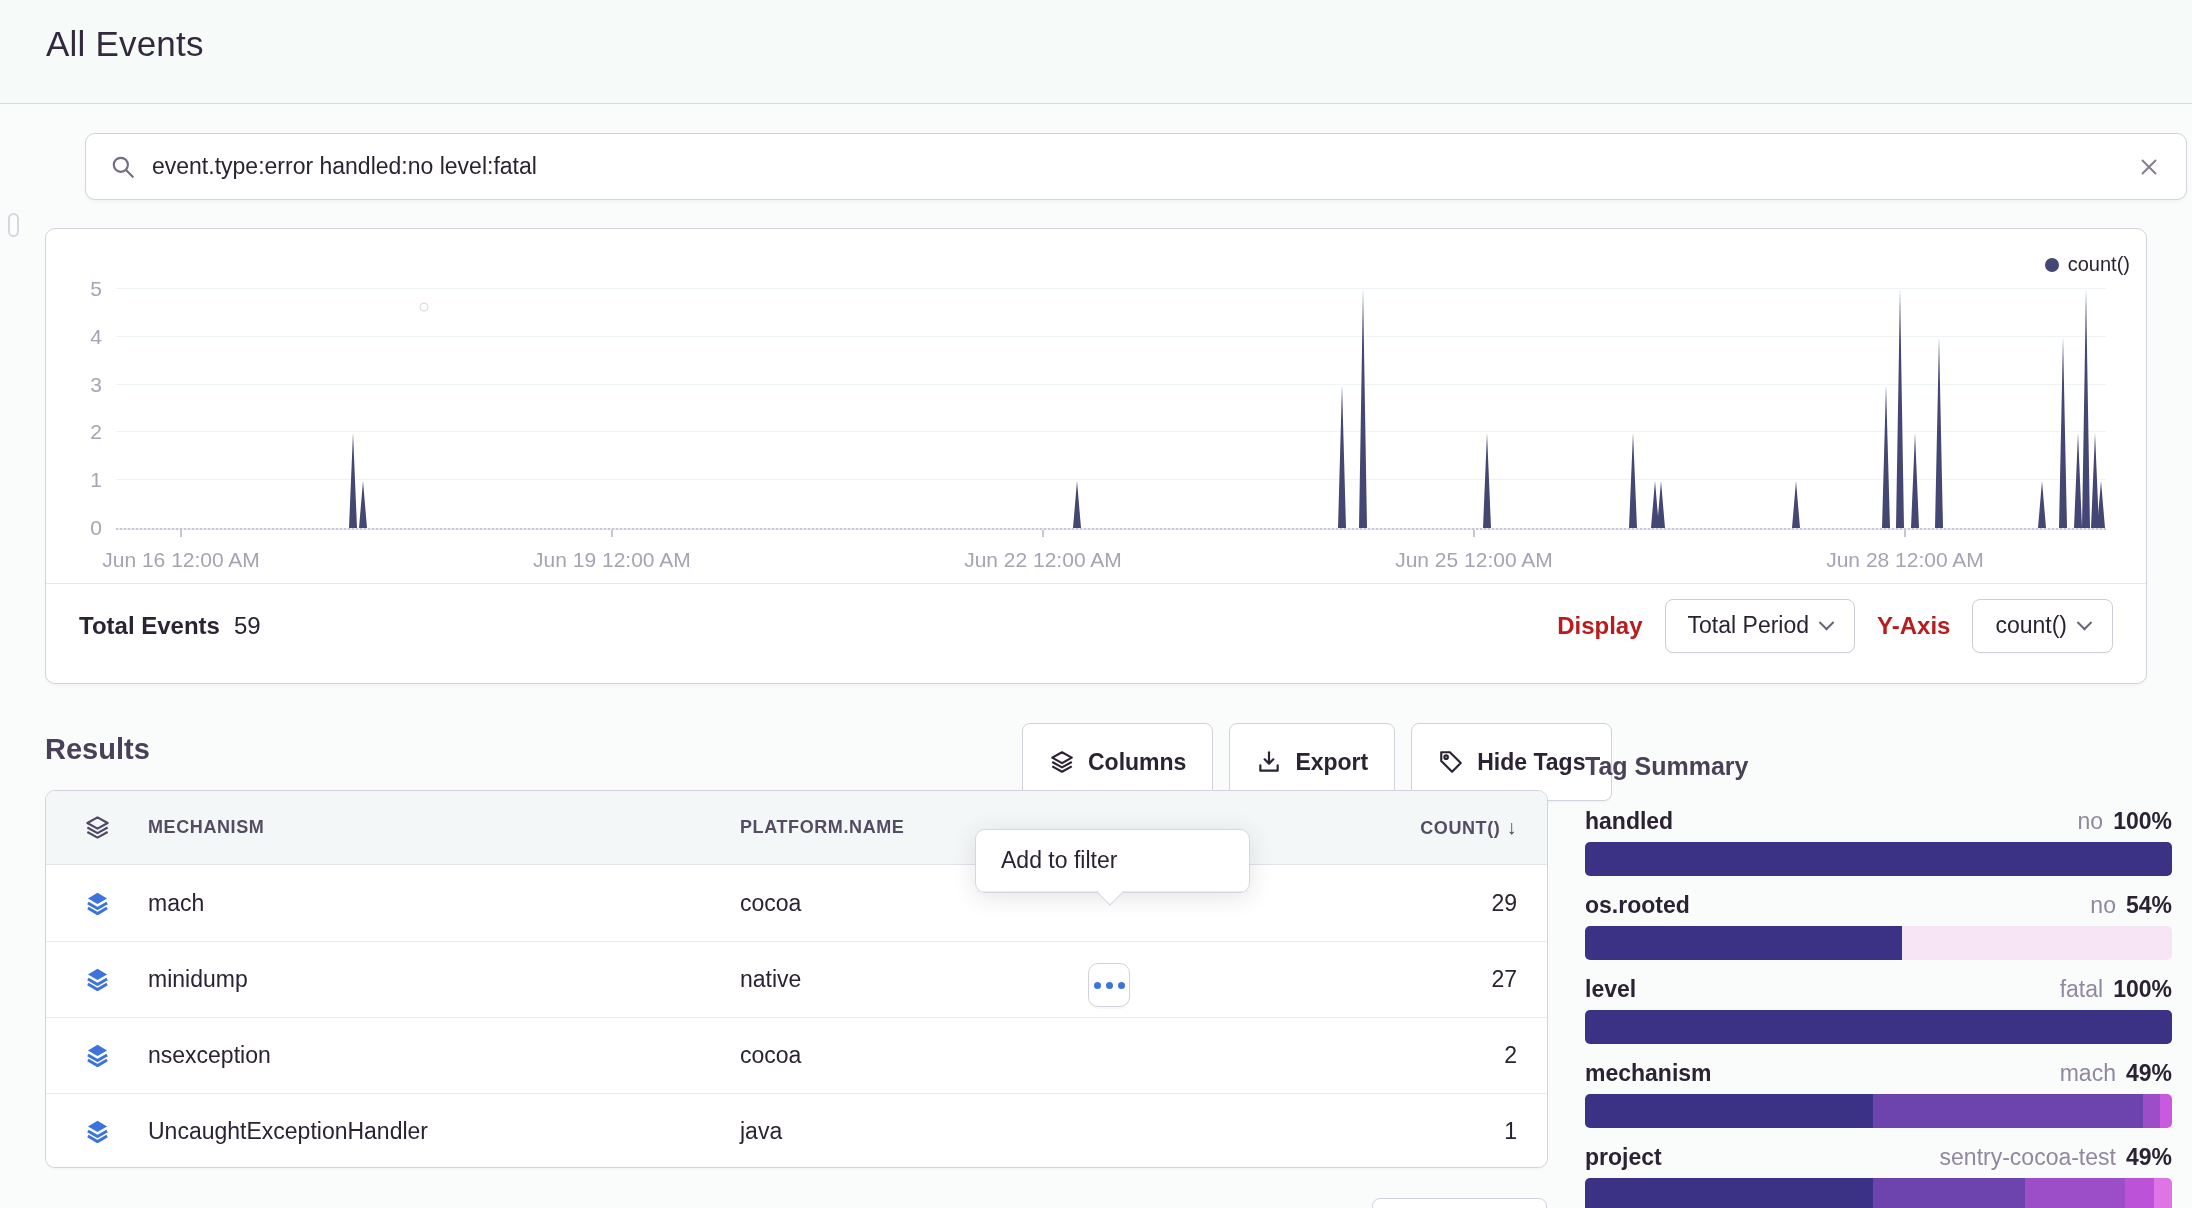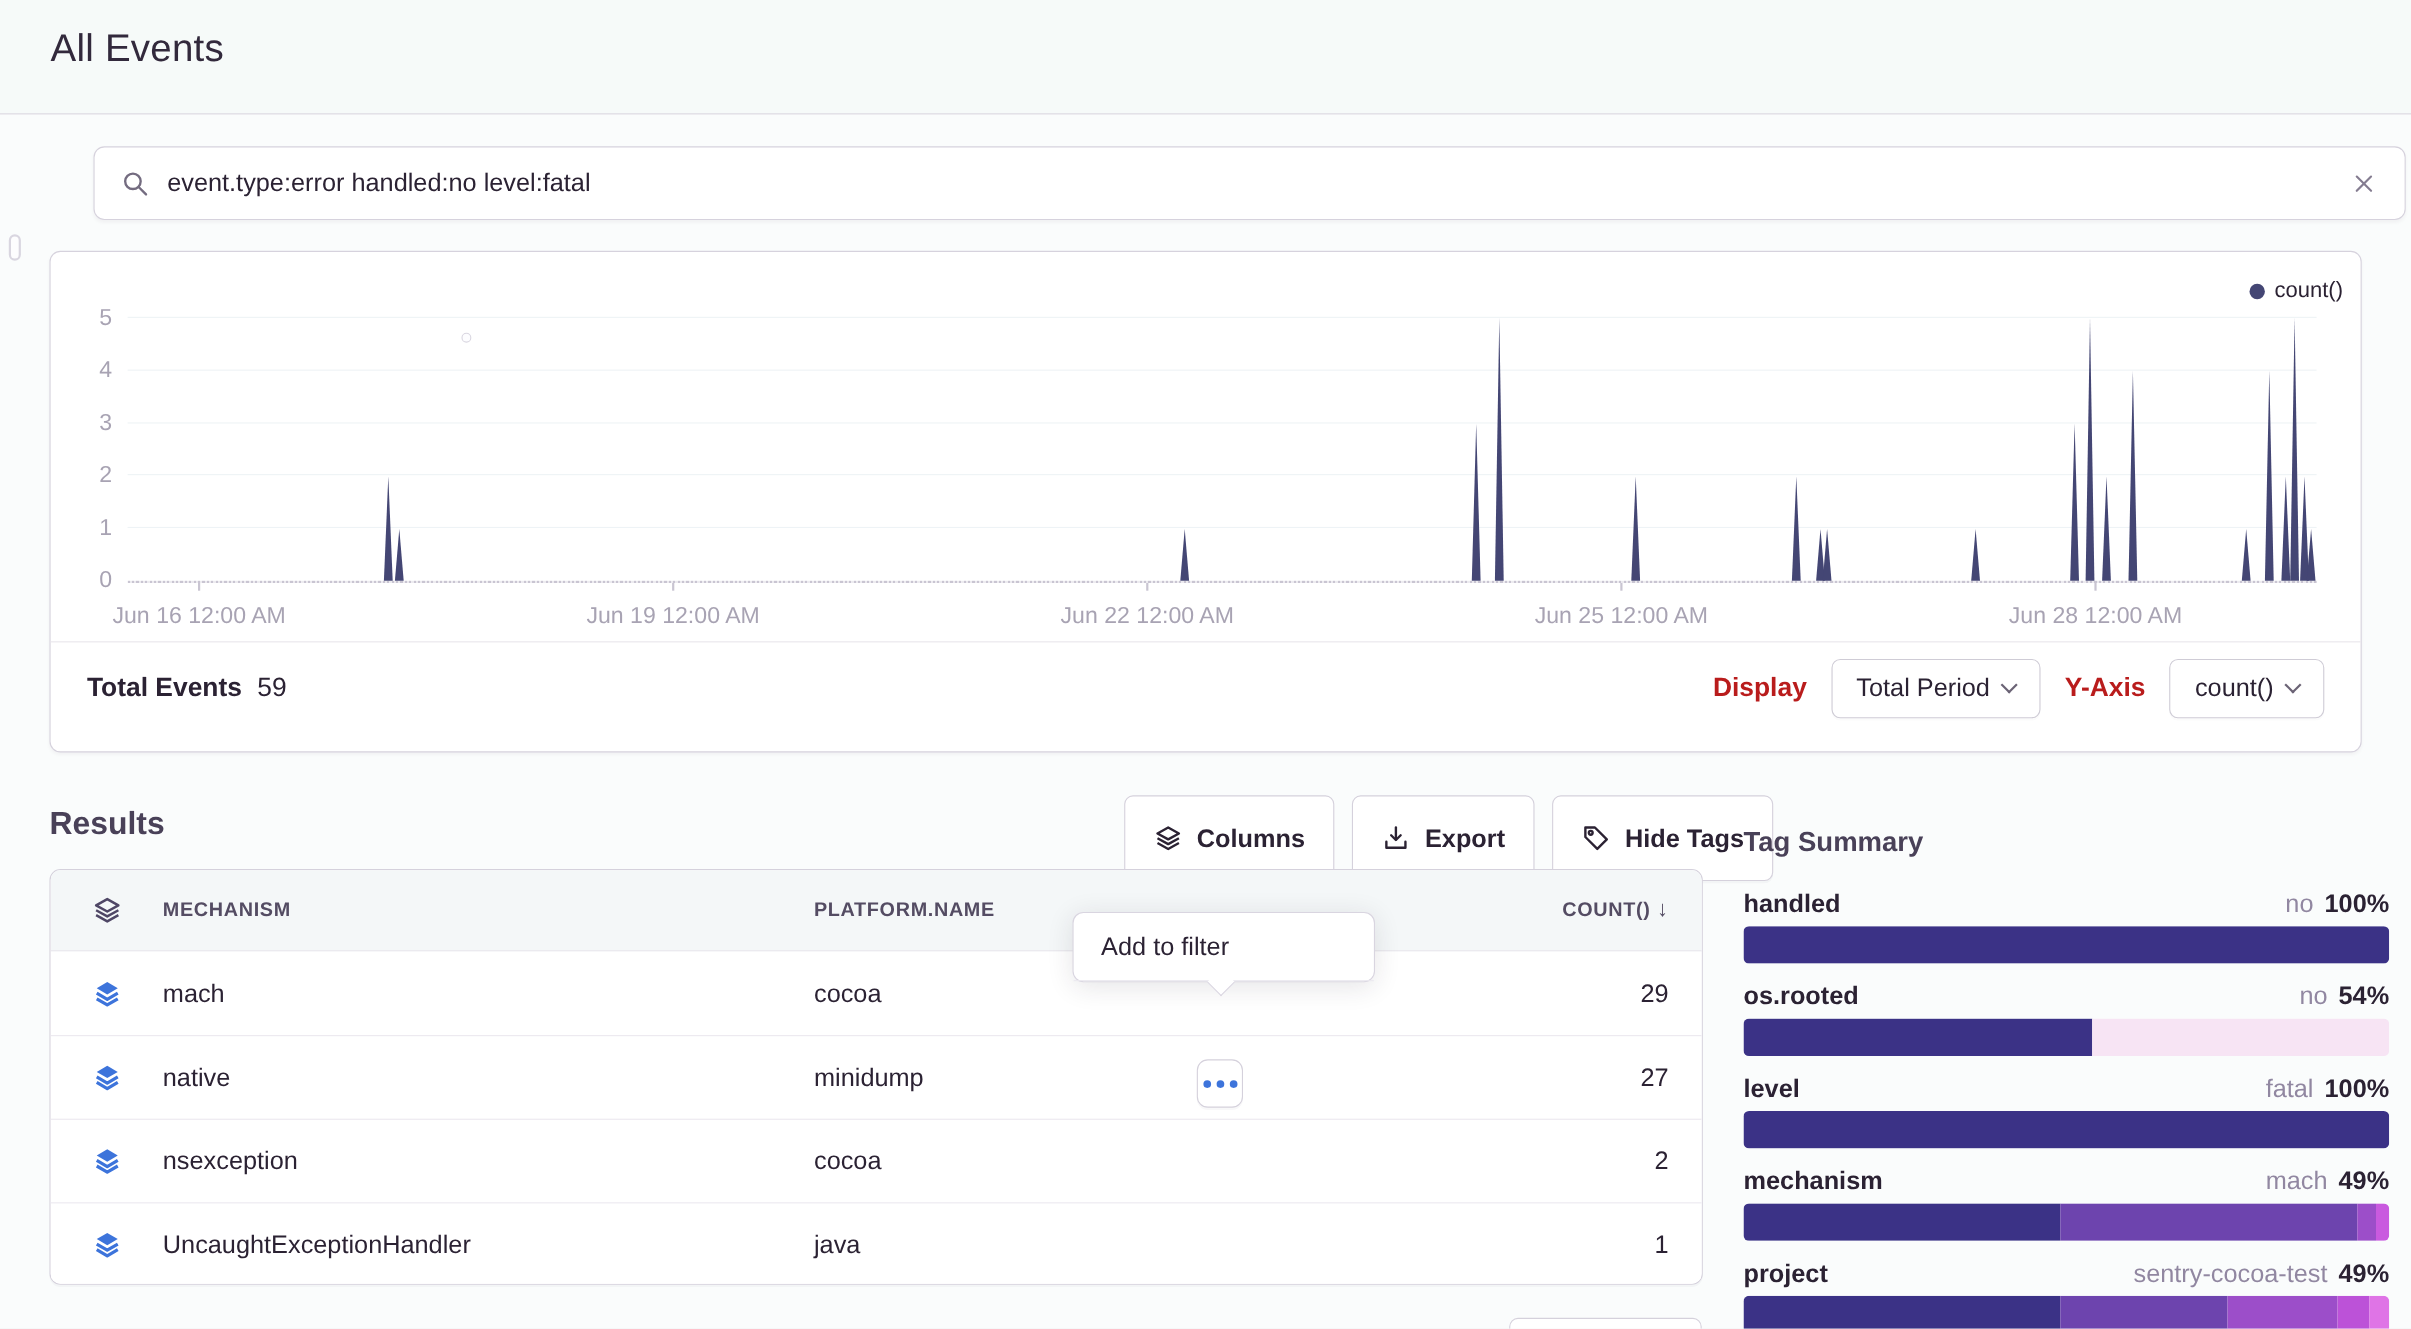--- a/index.html
+++ b/index.html
@@ -222,22 +222,22 @@
     </div>
 
     <div class="t-row">
       <div class="cell-icon">
         <svg viewBox="0 0 24 24">
           <path d="M12 2.5 20.5 7.5 12 12.5 3.5 7.5 Z" fill="#3d74db"></path>
           <path d="M20.5 11.5 12 16.5 3.5 11.5" fill="none" stroke="#3d74db" stroke-width="2.6" stroke-linejoin="round"></path>
           <path d="M20.5 16 12 21 3.5 16" fill="none" stroke="#3d74db" stroke-width="2.6" stroke-linejoin="round"></path>
         </svg>
       </div>
+      <div class="td td-mech">minidump</div>
       <div class="td td-plat">native</div>
-      <div class="td td-mech">minidump</div>
       <div class="td td-count">27</div>
     </div>
 
     <div class="t-row">
       <div class="cell-icon">
         <svg viewBox="0 0 24 24">
           <path d="M12 2.5 20.5 7.5 12 12.5 3.5 7.5 Z" fill="#3d74db"></path>
           <path d="M20.5 11.5 12 16.5 3.5 11.5" fill="none" stroke="#3d74db" stroke-width="2.6" stroke-linejoin="round"></path>
           <path d="M20.5 16 12 21 3.5 16" fill="none" stroke="#3d74db" stroke-width="2.6" stroke-linejoin="round"></path>
         </svg>

